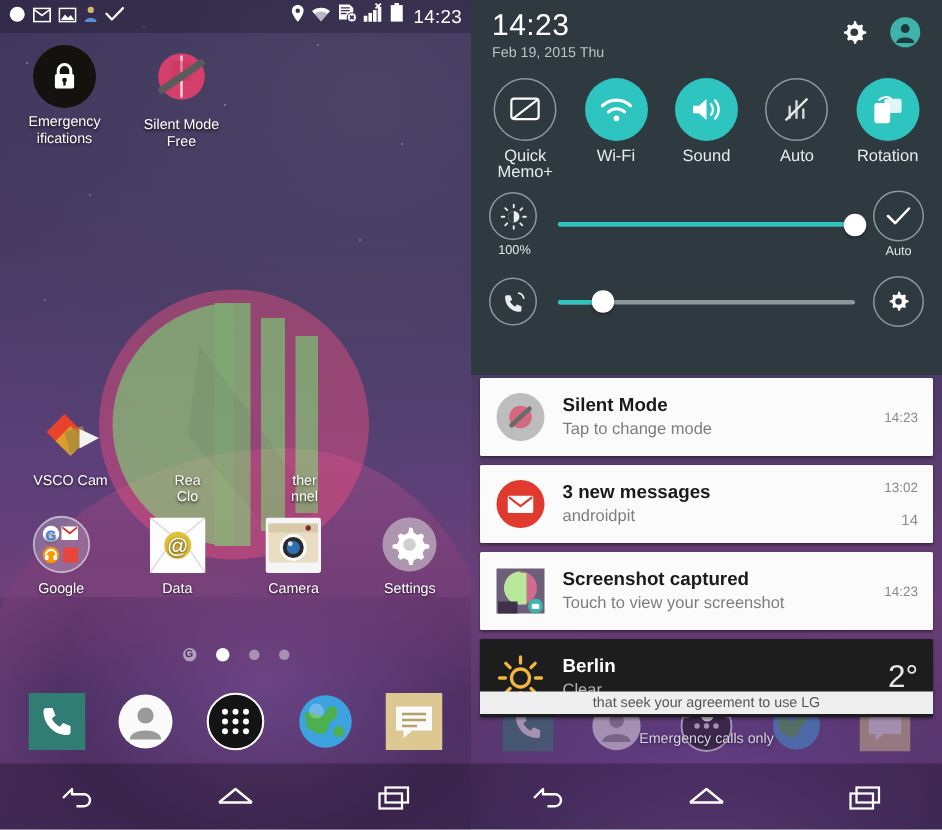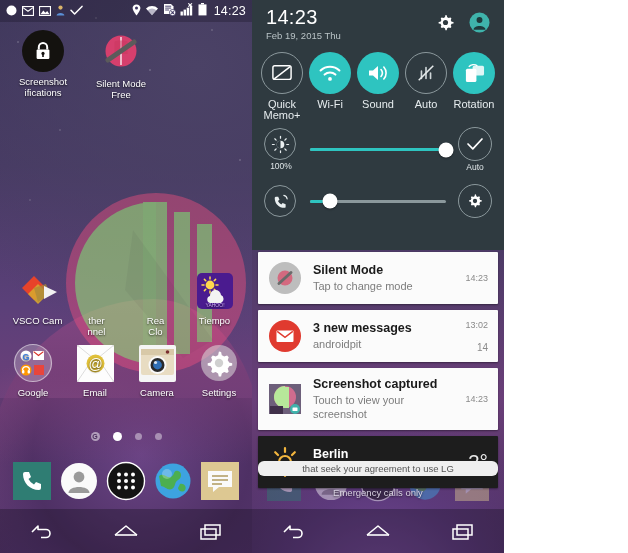--- a/index.html
+++ b/index.html
@@ -1,18 +1,18 @@
 <!DOCTYPE html>
 <html><head>
 <meta charset="utf-8">
 <style>
   * { margin:0; padding:0; box-sizing:border-box; }
   html,body { width:628px; height:553px; background:#ffffff;
     font-family:"Liberation Sans", sans-serif; overflow:hidden; }
-  .stage { position:relative; width:504px; height:553px; background:#fff; display:flex; }
+  .stage { position:relative; width:628px; height:553px; background:#fff; display:flex; }
 
   
   .phone-left { position:relative; width:314px; height:553px; overflow:hidden;
      background:#2b2340; }
   .wall { position:absolute; inset:0;
      background:
        radial-gradient(ellipse 120% 60% at 50% 108%, #7b4f9e 0%, #5d3a7c 32%, rgba(70,45,95,0) 62%),
        radial-gradient(ellipse 90% 38% at 30% 86%, #8a4f86 0%, rgba(120,70,120,0) 60%),
        radial-gradient(circle at 78% 12%, #4b4266 0%, rgba(60,52,86,0) 55%),
        linear-gradient(180deg, #3c3559 0%, #473a63 30%, #5b4079 55%, #6a3f79 70%, #5e3a72 85%, #4a2e5c 100%);
@@ -123,21 +123,21 @@
   .ncard.dark .n-title{ color:#fff; }
   .n-sub{ font-size:11px; color:#7d7d7d; line-height:14px; margin-top:1px; }
   .ncard.dark .n-sub{ color:#b5b5b5; }
   .n-meta{ flex:none; text-align:right; margin-left:8px; }
   .n-time{ font-size:9px; color:#8a8a8a; }
   .n-count{ font-size:10px; color:#8a8a8a; margin-top:12px; }
   .n-temp{ font-size:21px; color:#e8e8e8; font-weight:300; }
 
   .eula{ position:absolute; left:6px; right:6px; top:461px; height:15px;
      background:#efefef; display:flex; align-items:center; justify-content:center;
-     font-size:9.5px; color:#555;border-radius:6px; }
+     font-size:9.5px; color:#555; }
   .emerg{ position:absolute; left:0; right:0; top:487px; text-align:center;
      color:#d9d2e2; font-size:9.5px; text-shadow:0 1px 2px rgba(0,0,0,.6); }
   .r-dock{ position:absolute; bottom:44px; left:0; right:0; height:50px; opacity:.45;
      display:flex; align-items:center; justify-content:space-around; padding:0 8px; }
   .r-dots{ position:absolute; top:472px; left:0; right:0; display:flex;
      justify-content:center; gap:6px; opacity:.7; }
 
   .divider{ position:absolute; left:314px; top:0; width:1px; height:553px; background:#fff; }
 </style>
 </head>
@@ -225,21 +225,21 @@
       <div class="wrow row1">
         <div class="r1-item">
           <div class="circ-black">
             <svg width="18" height="20" viewBox="0 0 18 20">
               <path d="M4.8 8.5 V6.2 A4.2 4.2 0 0 1 13.2 6.2 V8.5" fill="none" stroke="#fff" stroke-width="2"></path>
               <rect x="2.6" y="8.4" width="12.8" height="9.6" rx="1.2" fill="#fff"></rect>
               <circle cx="9" cy="12.4" r="1.6" fill="#14120f"></circle>
               <rect x="8.2" y="12.4" width="1.6" height="3.6" fill="#14120f"></rect>
             </svg>
           </div>
-          <div>Screenshot</div>
+          <div>Emergency</div>
           <div>ifications</div>
         </div>
         <div class="r1-item">
           <div class="silent-ic">
             <svg width="44" height="44" viewBox="0 0 44 44">
               <circle cx="22" cy="21" r="15.5" fill="#ef3f6e" opacity=".85"></circle>
               <path d="M22 7 V35" stroke="#fff" stroke-width="1.6" opacity=".8"></path>
               <path d="M15.5 12 C15.5 10 28.5 10 28.5 12 L28.5 24 L15.5 24 Z" fill="#c9365d" opacity=".5"></path>
               <path d="M9 30 L35 12" stroke="#5b5b5b" stroke-width="5" stroke-linecap="round"></path>
             </svg>
@@ -267,48 +267,27 @@
               <path d="M4 16 L16 4 L28 16 L16 28 Z" fill="#e8432a"></path>
               <path d="M10 22 L20 12 L30 22 L20 32 Z" fill="#d8a62e" opacity=".9"></path>
               <path d="M16 16 L28 12 L32 22 L20 30 Z" fill="#a98a3a" opacity=".75"></path>
               <path d="M26 14 L39 20 L26 27 Z" fill="#f2f2f2"></path>
             </svg>
           </div>
           <div>VSCO Cam</div>
         </div>
         <div class="w-item">
           <div class="w-ic"></div>
+          <div>Rea</div>
+          <div>Clo</div>
+        </div>
+        <div class="w-item">
+          <div class="w-ic"></div>
           <div>ther</div>
           <div>nnel</div>
-        </div>
-        <div class="w-item">
-          <div class="w-ic"></div>
-          <div>Rea</div>
-          <div>Clo</div>
-        </div>
-        <div class="w-item">
-          <div class="w-ic">
-            <svg width="36" height="36" viewBox="0 0 36 36">
-              <rect width="36" height="36" rx="5" fill="#4a1b8f"></rect>
-              <circle cx="13" cy="12" r="4.4" fill="#ffd84d"></circle>
-              <g stroke="#ffd84d" stroke-width="1.5" stroke-linecap="round">
-                <path d="M13 4 V6"></path>
-                  <path d="M13 18 V20"></path>
-                  <path d="M5 12 H7"></path>
-                  <path d="M19 12 H21"></path>
-                <path d="M7.4 6.4 L8.8 7.8"></path>
-                  <path d="M17.2 16.2 L18.6 17.6"></path>
-                <path d="M18.6 6.4 L17.2 7.8"></path>
-                  <path d="M8.8 16.2 L7.4 17.6"></path>
-              </g>
-              <path d="M13 23 A5.5 5.5 0 0 1 24 22 A4.4 4.4 0 0 1 24 30 L13 30 A3.6 3.6 0 0 1 13 23 Z" fill="#f3f3f3"></path>
-              <text x="18" y="34" font-size="5" fill="#c9a6f0" text-anchor="middle" font-family="Liberation Sans, sans-serif">YAHOO!</text>
-            </svg>
-          </div>
-          <div>Tiempo</div>
         </div>
       </div>
 
       <div class="wrow row3">
         <div class="w-item">
           <div class="w-ic">
             <svg width="40" height="40" viewBox="0 0 40 40">
               <circle cx="20" cy="20" r="18.5" fill="rgba(255,255,255,.22)" stroke="rgba(255,255,255,.55)" stroke-width="1.2"></circle>
               <circle cx="13" cy="13" r="5.5" fill="#fff"></circle>
                 <text x="13" y="17" font-size="9" fill="#3b7ddd" text-anchor="middle" font-family="Liberation Sans, sans-serif" font-weight="bold">G</text>
@@ -325,21 +304,21 @@
         </div>
         <div class="w-item">
           <div class="w-ic">
             <svg width="37" height="37" viewBox="0 0 37 37">
               <rect width="37" height="37" rx="2" fill="#fdfdfd"></rect>
               <path d="M0 0 L18.5 15 L37 0 M0 37 L13 18 M37 37 L24 18" stroke="#dcdcdc" stroke-width="1" fill="none"></path>
               <circle cx="18.5" cy="18.5" r="9" fill="#e0c03a"></circle>
               <text x="18.5" y="23.5" font-size="14" fill="#fff" text-anchor="middle" font-family="Liberation Sans, sans-serif">@</text>
             </svg>
           </div>
-          <div>Email</div>
+          <div>Data</div>
         </div>
         <div class="w-item">
           <div class="w-ic">
             <svg width="37" height="37" viewBox="0 0 37 37">
               <rect width="37" height="37" rx="2" fill="#f5f5f5"></rect>
               <rect x="2" y="4" width="33" height="26" rx="2" fill="#e8dcc2"></rect>
               <rect x="2" y="4" width="33" height="6" fill="#d8c9a8"></rect>
               <circle cx="28.5" cy="7" r="1.8" fill="#7a2f2f"></circle>
               <circle cx="18.5" cy="20" r="9" fill="#fafafa"></circle>
               <circle cx="18.5" cy="20" r="7" fill="#2a2a2a"></circle>

